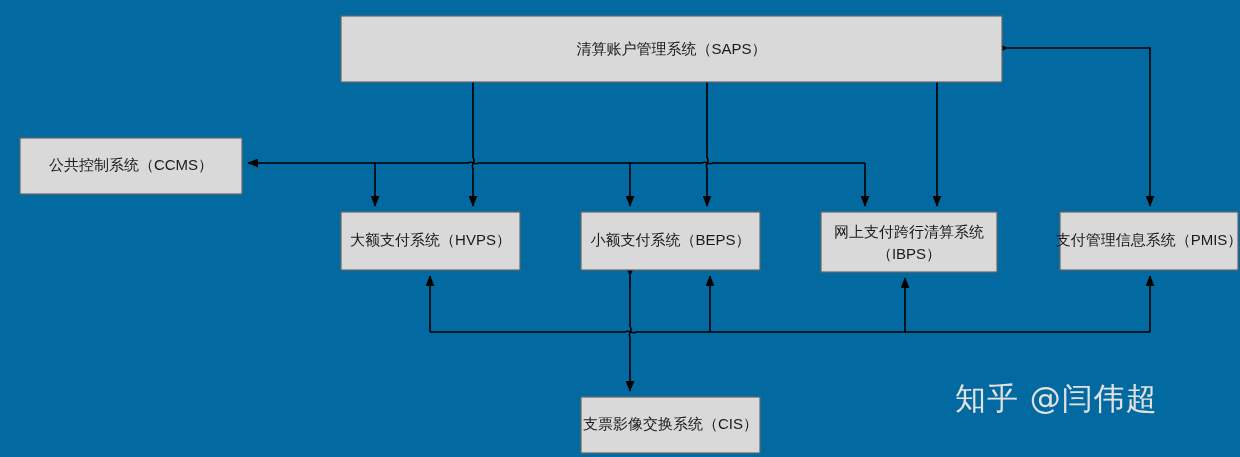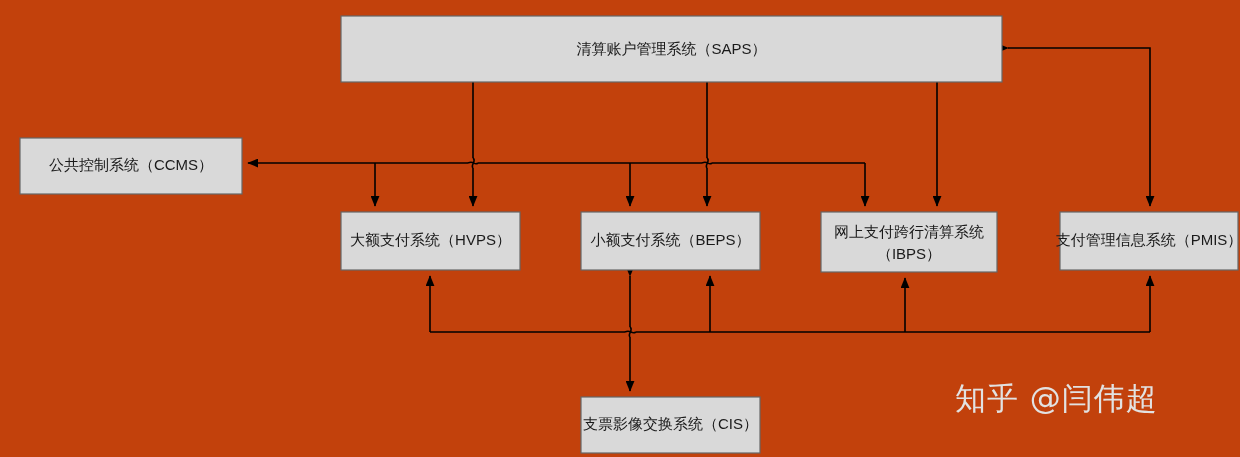--- a/index.html
+++ b/index.html
@@ -7,21 +7,21 @@
     padding: 0;
     background: #ffffff;
   }
   body {
     font-family: "Liberation Sans", "DejaVu Sans", sans-serif;
   }
   #diagram-root {
     position: relative;
     width: 1240px;
     height: 457px;
-    background: #c2410c;
+    background: #0369a1;
     overflow: hidden;
   }
   #diagram-svg {
     position: absolute;
     left: 0;
     top: 0;
     width: 1240px;
     height: 457px;
   }
   .node-box {

